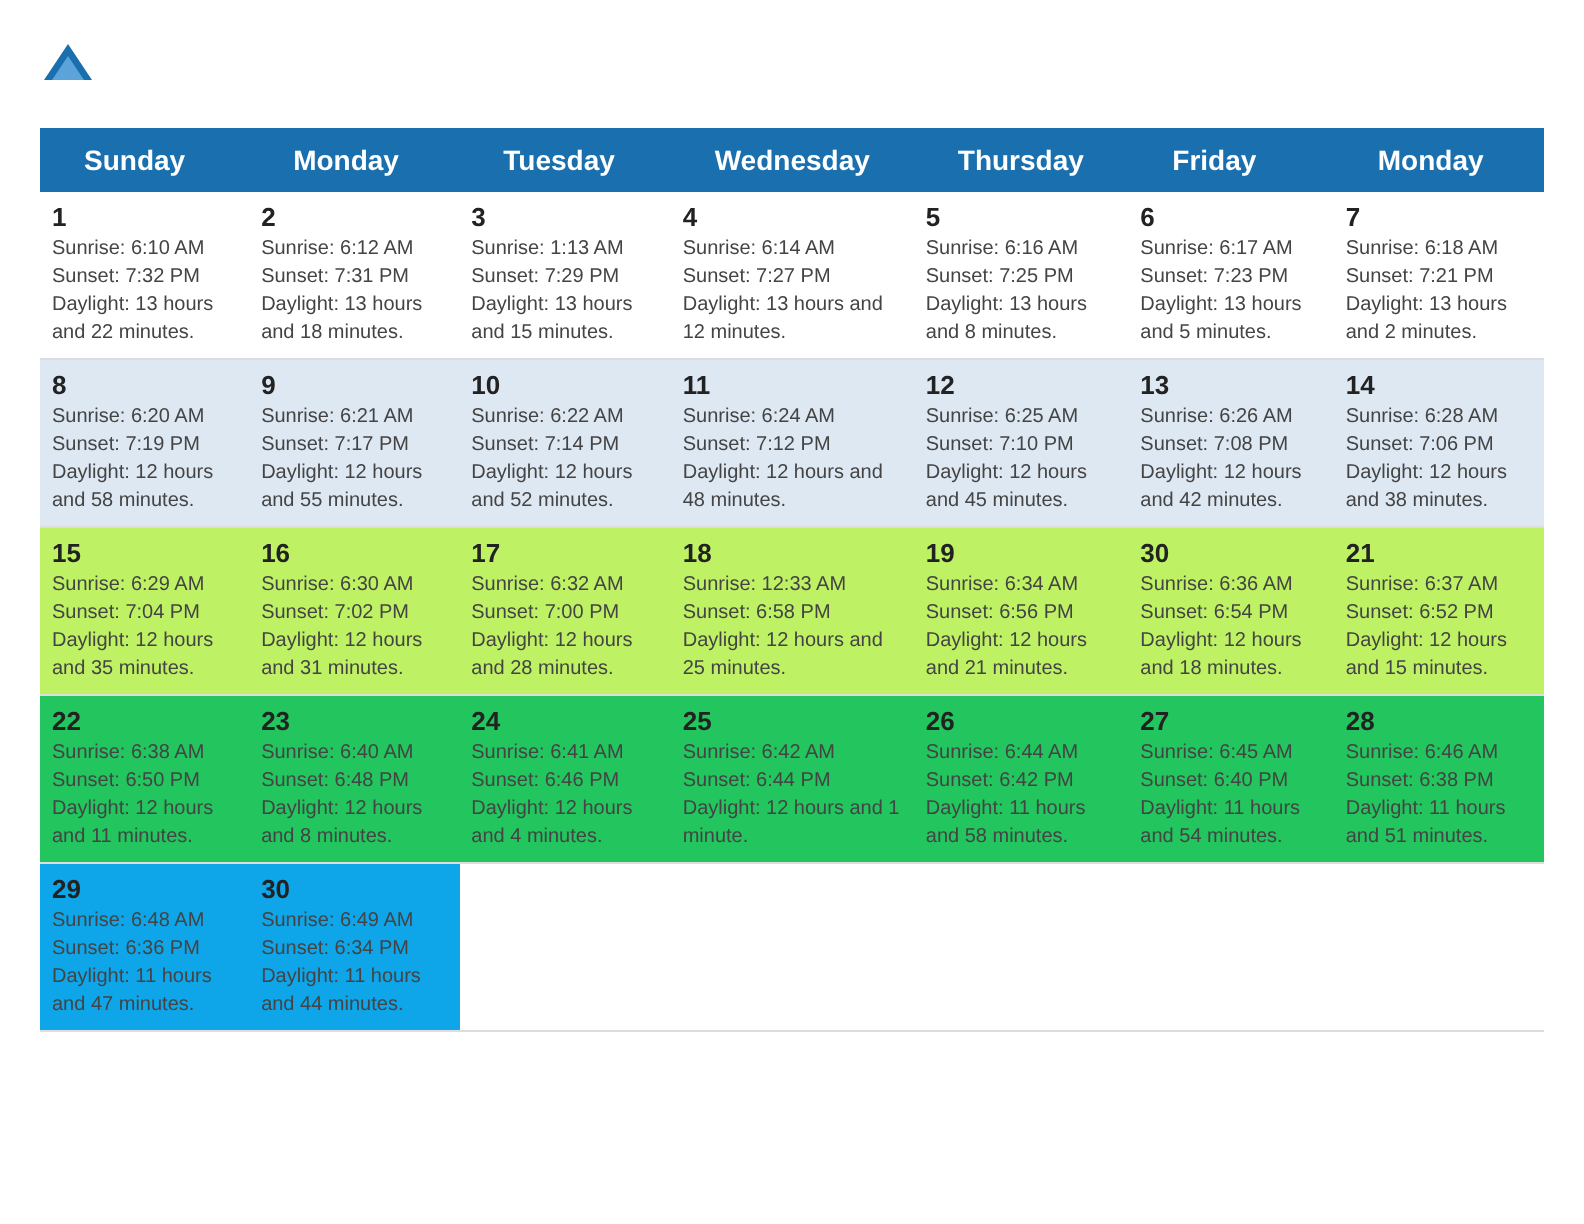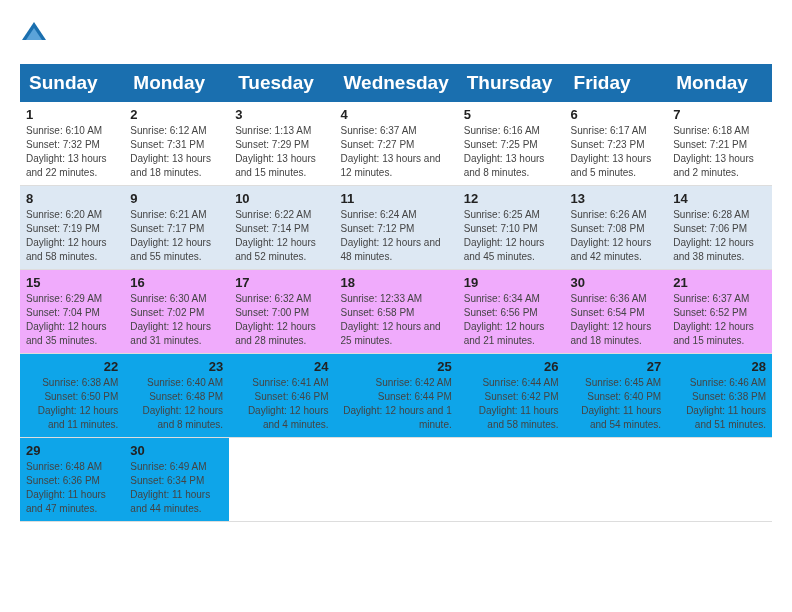--- a/index.html
+++ b/index.html
@@ -53,23 +53,23 @@
       color: #555;
     }
     table {
       width: 100%;
       border-collapse: collapse;
       font-size: 11px;
     }
     thead tr th {
       background-color: #1a6faf;
       color: #fff;
-      padding: 8px 9px;
+      padding: 8px 22px;
       text-align: left;
-      font-size: 19px;
+      font-size: 14px;
       font-weight: bold;
     }
     tbody tr {
       border-bottom: 1px solid #ddd;
     }
     tbody tr:nth-child(odd) {
       background-color: #f9f9f9;
     }
     tbody tr:nth-child(even) {
       background-color: #e8f0f8;
@@ -146,21 +146,21 @@
         </td>
         <td>
           <span class="day-num">3</span>
           <div class="day-info">Sunrise: 1:13 AM
 Sunset: 7:29 PM
 Daylight: 13 hours
 and 15 minutes.</div>
         </td>
         <td>
           <span class="day-num">4</span>
-          <div class="day-info">Sunrise: 6:37 AM
+          <div class="day-info">Sunrise: 6:14 AM
 Sunset: 7:27 PM
 Daylight: 13 hours
 and 12 minutes.</div>
         </td>
         <td>
           <span class="day-num">5</span>
           <div class="day-info">Sunrise: 6:16 AM
 Sunset: 7:25 PM
 Daylight: 13 hours
 and 8 minutes.</div>
@@ -224,21 +224,21 @@
 and 42 minutes.</div>
         </td>
         <td>
           <span class="day-num">14</span>
           <div class="day-info">Sunrise: 6:28 AM
 Sunset: 7:06 PM
 Daylight: 12 hours
 and 38 minutes.</div>
         </td>
       </tr>
-      <tr style="background-color: #f0abfc;">
+      <tr style="background-color: #bef264;">
         <td>
           <span class="day-num">15</span>
           <div class="day-info">Sunrise: 6:29 AM
 Sunset: 7:04 PM
 Daylight: 12 hours
 and 35 minutes.</div>
         </td>
         <td>
           <span class="day-num">16</span>
           <div class="day-info">Sunrise: 6:30 AM
@@ -275,21 +275,21 @@
 and 18 minutes.</div>
         </td>
         <td>
           <span class="day-num">21</span>
           <div class="day-info">Sunrise: 6:37 AM
 Sunset: 6:52 PM
 Daylight: 12 hours
 and 15 minutes.</div>
         </td>
       </tr>
-      <tr style="background-color: #0ea5e9; text-align: right;">
+      <tr style="background-color: #22c55e;">
         <td>
           <span class="day-num">22</span>
           <div class="day-info">Sunrise: 6:38 AM
 Sunset: 6:50 PM
 Daylight: 12 hours
 and 11 minutes.</div>
         </td>
         <td>
           <span class="day-num">23</span>
           <div class="day-info">Sunrise: 6:40 AM

